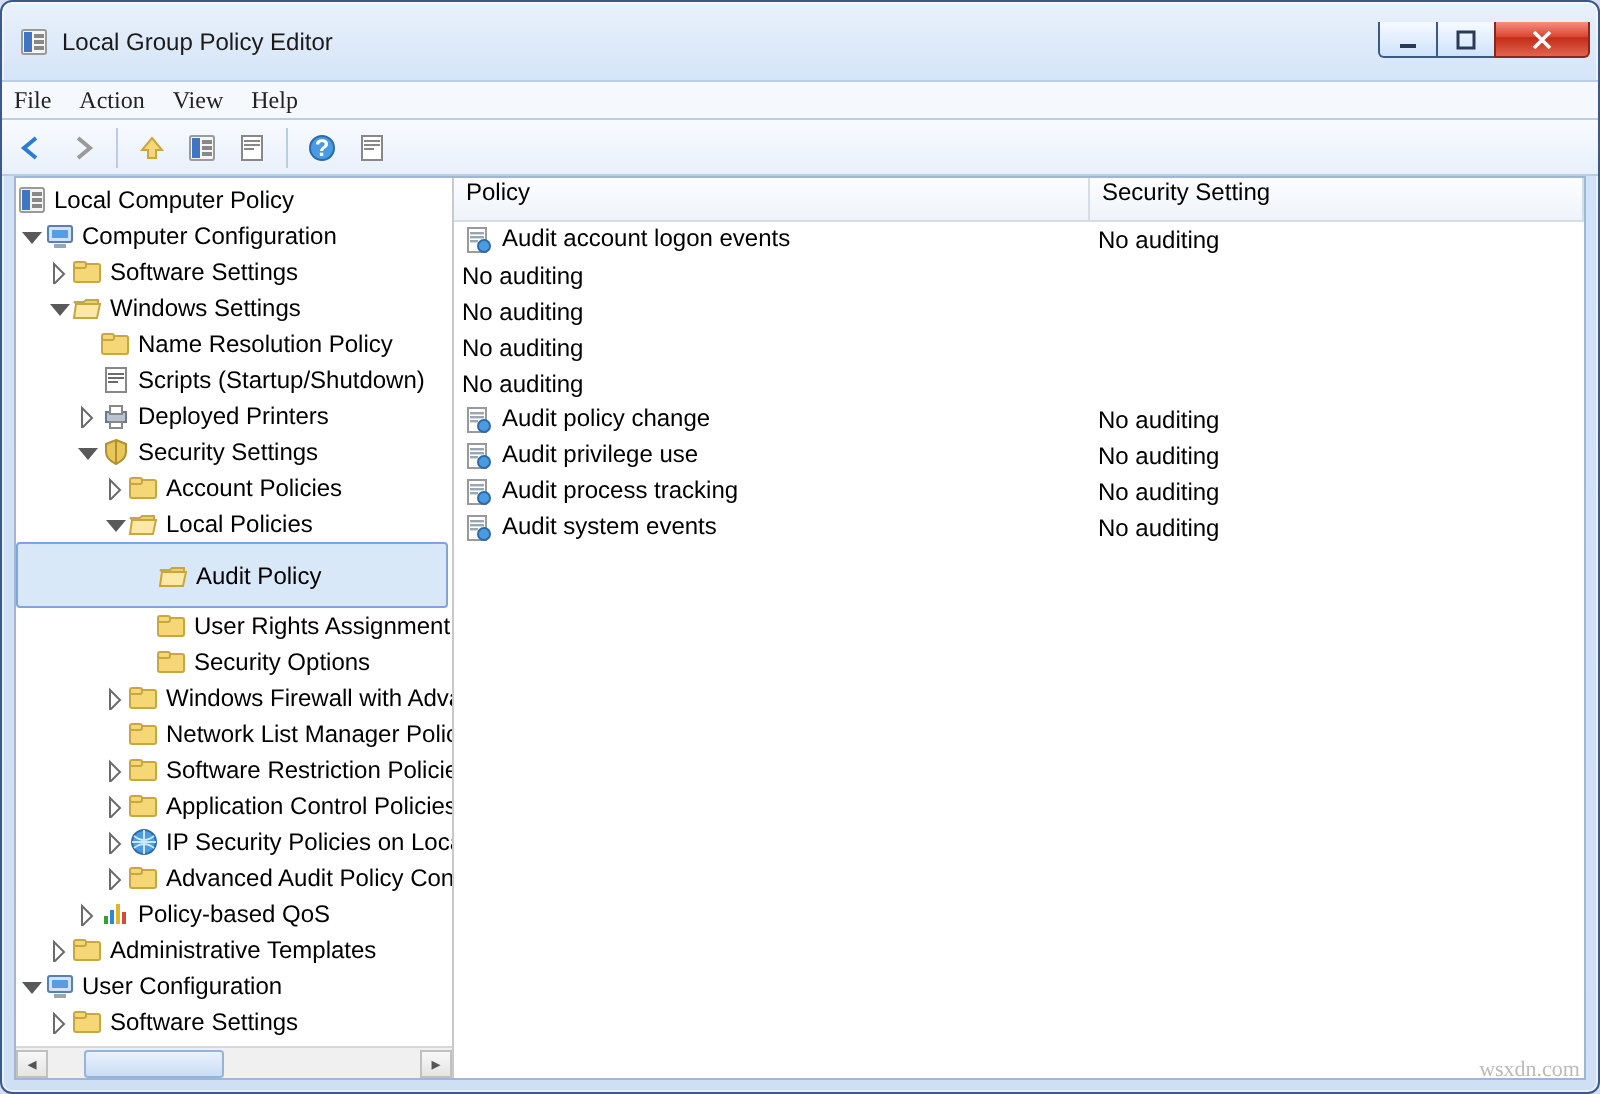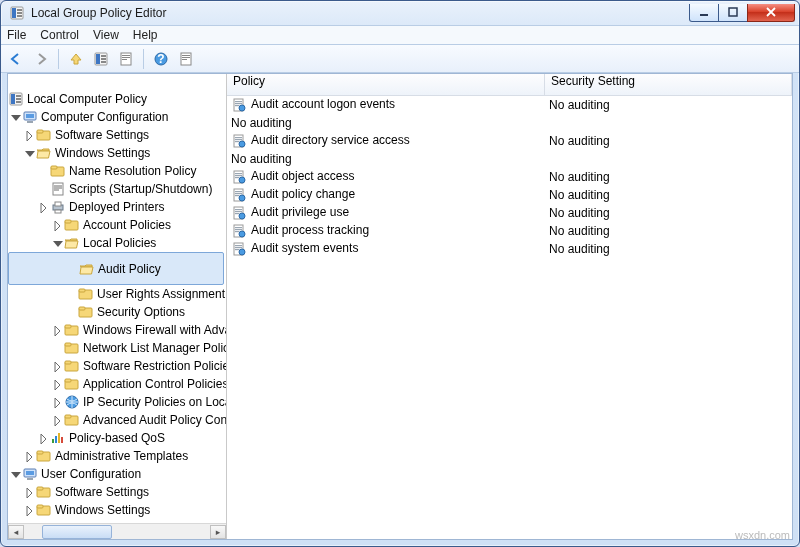--- a/index.html
+++ b/index.html
@@ -10,21 +10,21 @@
   .window {
     width: 800px; height: 547px;
     border: 1px solid #3b5a8b;
     border-radius: 6px;
     background: linear-gradient(#e9f1fb, #d2e3f7 8%, #cfe0f5 100%);
     display: flex; flex-direction: column;
     overflow: hidden;
     box-shadow: inset 0 0 0 1px rgba(255,255,255,.5);
   }
   .titlebar {
-    height: 24px;
+    height: 39px;
     display: flex; align-items: center;
     padding-left: 8px;
     color: #1a1a1a;
   }
   .titlebar .app-icon {
     width:16px; height:16px; margin-right:6px;
     display:inline-flex; align-items:center; justify-content:center;
   }
   .titlebar .title { flex: 1; }
   .win-buttons { display:flex; margin-right:4px; margin-top:-1px;}
@@ -48,21 +48,21 @@
   
   .menubar {
     height: 20px;
     background: #f5f9fd;
     border-top: 1px solid #b9cde5;
     border-bottom: 1px solid #b9cde5;
     display:flex; align-items:center;
     padding-left: 6px;
     gap: 14px;
   }
-  .menubar span { color:#222;}
+  .menubar span { color:#222;font-family:Liberation Serif, serif;}
 
   
   .toolbar {
     height: 28px;
     background: linear-gradient(#f8fbff,#e8f0fb);
     border-bottom: 1px solid #b9cde5;
     display:flex; align-items:center;
     padding-left: 4px;
     gap: 3px;
   }
@@ -81,21 +81,21 @@
     margin: 0 6px 6px 6px;
     border: 1px solid #9fb6d4;
     overflow:hidden;
   }
   .tree-pane {
     width: 219px;
     border-right:1px solid #c9c9c9;
     display:flex; flex-direction:column;
     background:#fff;
   }
-  .tree-body { flex:1; overflow:hidden; padding-top:16px;}
+  .tree-body { flex:1; overflow:hidden; padding-top:2px;}
   .tree-scroll {
     height:16px; border-top:1px solid #d8d8d8;
     background:#f0f0f0;
     display:flex; align-items:center;
   }
   .tree-scroll .thumb {
     height:14px; width:70px; margin-left:18px;
     background:linear-gradient(#eaf2fc,#c9ddf5);
     border:1px solid #96b3d9; border-radius:2px;
   }
@@ -153,21 +153,21 @@
     display:flex; align-items:center;
     height:18px;
   }
   .lrow .cell1 { width:318px; display:flex; align-items:flex-start; padding-left:4px;}
   .lrow .cell2 { flex:1; padding-left:4px;}
   .licon {
     width:16px;height:16px;margin-right:4px;
     display:inline-flex;align-items:center;justify-content:center;
   }
 
-  .watermark{ position:absolute; right:10px; bottom:6px; color:#bbb; font-size:11px;}
+  .watermark{ position:absolute; right:10px; bottom:6px; color:#bbb; font-size:11px;font-family:Liberation Serif, serif;}
 </style>
 </head>
 <body>
 
 <svg width="0" height="0" style="position:absolute">
   <defs>
     <g id="i-folder">
         <rect x="1" y="4" width="13" height="9" rx="1" fill="#f6d777" stroke="#caa63e"></rect>
         <rect x="1" y="3" width="6" height="3" rx="1" fill="#f6d777" stroke="#caa63e"></rect>
       </g>
@@ -272,21 +272,21 @@
       <div class="win-btn close">
           <svg width="12" height="10">
             <path d="M2 1 L10 9 M10 1 L2 9" stroke="#fff" stroke-width="1.8"></path>
           </svg>
         </div>
     </div>
   </div>
 
   <div class="menubar">
     <span>File</span>
-    <span>Control</span>
+    <span>Action</span>
     <span>View</span>
     <span>Help</span>
   </div>
 
   <div class="toolbar">
     <div class="tb-btn">
         <svg width="16" height="16">
           <use href="#i-back"></use>
         </svg>
       </div>
@@ -415,20 +415,35 @@
               </svg>
             </span>
           <span class="ticon">
               <svg width="16" height="16">
                 <use href="#i-printer"></use>
               </svg>
             </span>
           <span class="lbl">Deployed Printers</span>
         </div>
 
+        <div class="row">
+          <span class="spacer"></span>
+            <span class="spacer"></span>
+          <span class="exp">
+              <svg width="12" height="12">
+                <use href="#i-collapse"></use>
+              </svg>
+            </span>
+          <span class="ticon">
+              <svg width="16" height="16">
+                <use href="#i-shield"></use>
+              </svg>
+            </span>
+          <span class="lbl">Security Settings</span>
+        </div>
 
         <div class="row">
           <span class="spacer"></span>
             <span class="spacer"></span>
             <span class="spacer"></span>
           <span class="exp">
               <svg width="12" height="12">
                 <use href="#i-expand"></use>
               </svg>
             </span>
@@ -700,42 +715,26 @@
                 </svg>
               </span>
               <span>Audit account logon events</span>
             </div>
             <div class="cell2">No auditing</div>
           </div>
           <div class="lrow">
             <div class="cell2">No auditing</div>
           </div>
           <div class="lrow">
-            <div class="cell1">
-              <span class="licon">
-                <svg width="16" height="16">
-                  <use href="#i-policy-item"></use>
-                </svg>
-              </span>
-              <span>Audit directory service access</span>
-            </div>
-            <div class="cell2">No auditing</div>
-          </div>
-          <div class="lrow">
-            <div class="cell2">No auditing</div>
-          </div>
-          <div class="lrow">
-            <div class="cell1">
-              <span class="licon">
-                <svg width="16" height="16">
-                  <use href="#i-policy-item"></use>
-                </svg>
-              </span>
-              <span>Audit object access</span>
-            </div>
+            <div class="cell2">No auditing</div>
+          </div>
+          <div class="lrow">
+            <div class="cell2">No auditing</div>
+          </div>
+          <div class="lrow">
             <div class="cell2">No auditing</div>
           </div>
           <div class="lrow">
             <div class="cell1">
               <span class="licon">
                 <svg width="16" height="16">
                   <use href="#i-policy-item"></use>
                 </svg>
               </span>
               <span>Audit policy change</span>

